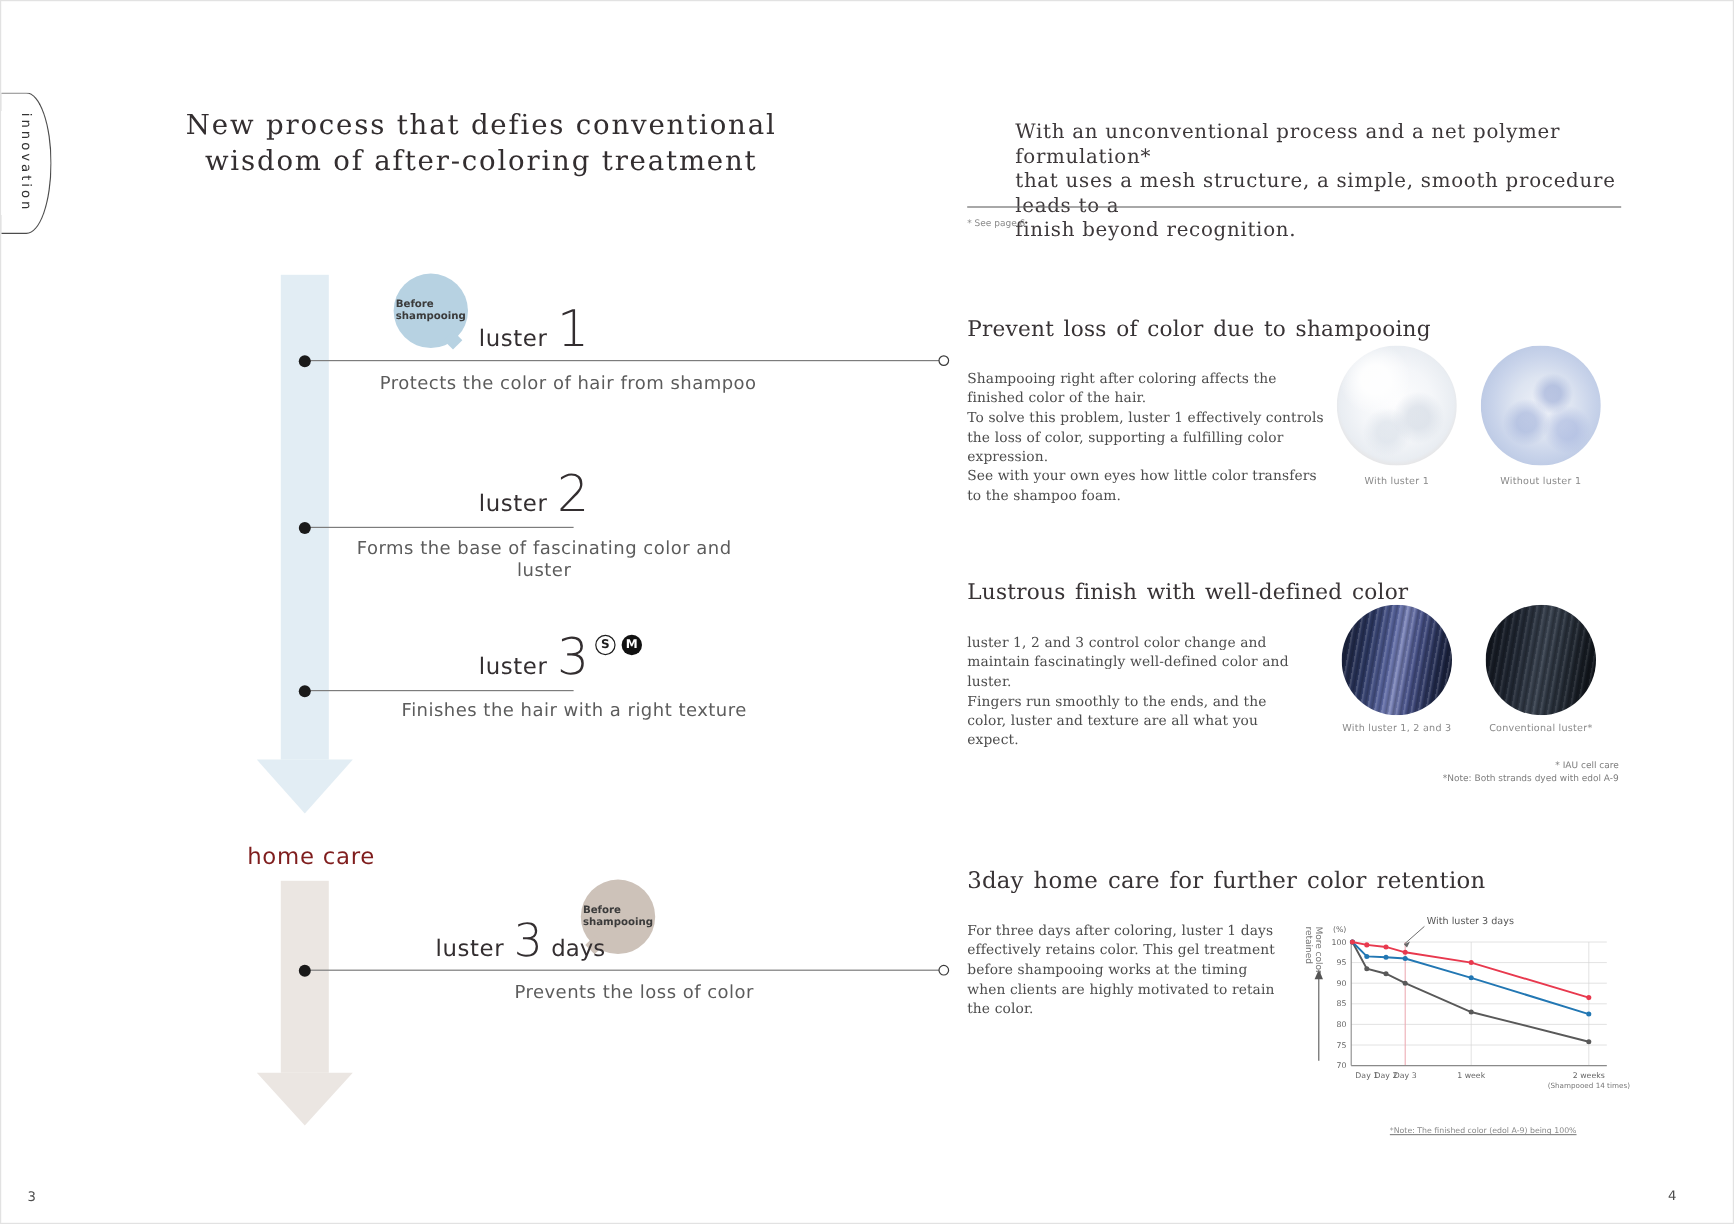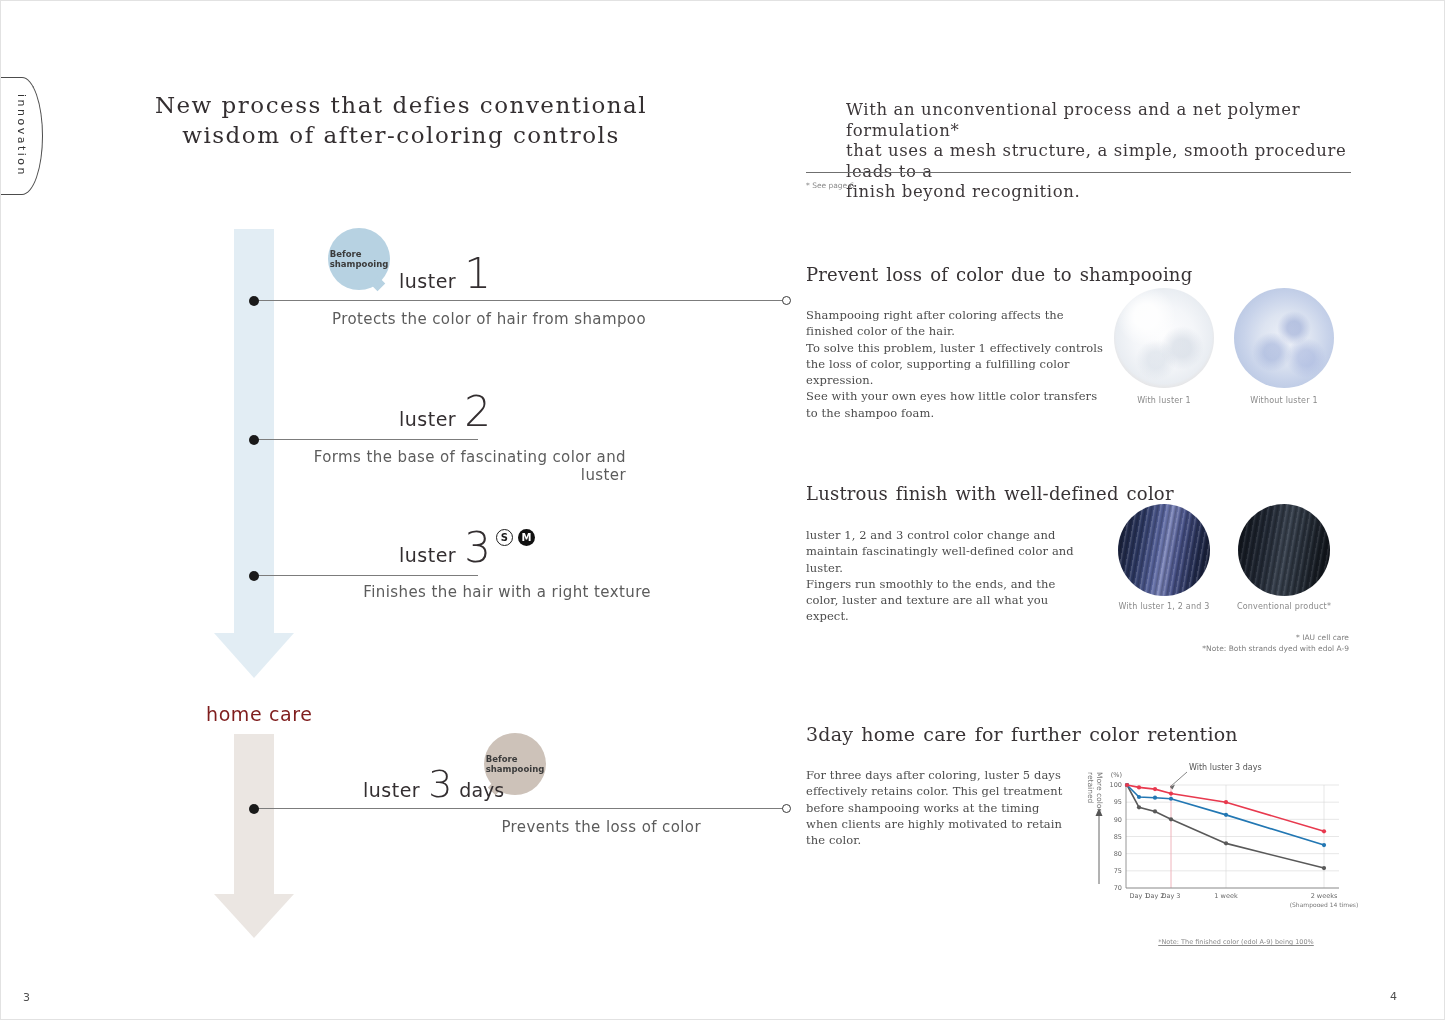--- a/index.html
+++ b/index.html
@@ -51,21 +51,21 @@
   .badges { align-self:flex-start; display:flex; gap:5px; margin-left:5px; margin-top:2px; }
   .badge { width:17px; height:17px; border-radius:50%; display:flex; align-items:center; justify-content:center;
     font-size:10px; font-weight:bold; }
   .badge-s { border:1.4px solid #1d1d1d; color:#1d1d1d; background:#fff; }
   .badge-m { background:#111; color:#fff; }
 
   .h-line { position:absolute; border-top:1px solid #7c7c7c; }
   .dot { position:absolute; left:-5px; top:-5.5px; width:10px; height:10px; border-radius:50%; background:#1a1a1a; }
   .ring { position:absolute; right:-5px; top:-5px; width:9px; height:9px; border-radius:50%; background:#fff; border:1.4px solid #3a3a3a; }
 
-  .step-caption { position:absolute; text-align:right; font-size:15px; letter-spacing:0.4px; color:#5c5c5c; }
+  .step-caption { position:absolute; text-align:center; font-size:15px; letter-spacing:0.4px; color:#5c5c5c; }
   .home-care-label { position:absolute; left:205px; top:702px; font-size:19px; letter-spacing:0.6px; color:#7f1d1d; }
 
   
   .sec-heading { position:absolute; font-family:"DejaVu Serif", serif; font-weight:400;
     font-size:18px; letter-spacing:0.2px; word-spacing:2px; color:#38３335; color:#383335; }
   .sec-body { position:absolute; font-family:"DejaVu Serif", serif; font-size:11.5px; line-height:16.3px;
     color:#4c4c4c; white-space:pre-line; letter-spacing:0.1px; }
 
   .photo { position:absolute; border-radius:50%; }
   .photo-label { position:absolute; text-align:center; font-size:8px; color:#8a8a8a; letter-spacing:0.2px; }
@@ -109,21 +109,21 @@
 </style>
 </head>
 <body>
 
 <div class="page">
 
   <div class="innovation-tab">
     <span>innovation</span>
   </div>
 
-  <h1 class="main-title"><span>New process that defies conventional</span><br><span>wisdom of after-coloring controls</span></h1>
+  <h1 class="main-title"><span>New process that defies conventional</span><br><span>wisdom of after-coloring treatment</span></h1>
 
   <div class="intro">With an unconventional process and a net polymer formulation*
 that uses a mesh structure, a simple, smooth procedure leads to a
 finish beyond recognition.</div>
   <div class="intro-rule"></div>
   <div class="intro-footnote">* See page 6</div>
 
   <div class="band band-blue"></div>
   <div class="arrow-blue"></div>
   <div class="band band-beige"></div>
@@ -187,26 +187,26 @@
   <div class="photo foam-tinted" style="left:1233px; top:287px; width:100px; height:100px;"></div>
   <div class="photo-label" style="left:1113px; top:395px; width:100px;">With luster 1</div>
   <div class="photo-label" style="left:1233px; top:395px; width:100px;">Without luster 1</div>
 
   <div class="sec-heading" style="left:805px; top:482px;">Lustrous finish with well-defined color</div>
   <div class="sec-body" style="left:805px; top:526px; width:285px;">luster 1, 2 and 3 control color change and maintain fascinatingly well-defined color and luster.
 Fingers run smoothly to the ends, and the color, luster and texture are all what you expect.</div>
   <div class="photo hair-lustrous" style="left:1117px; top:503px; width:92px; height:92px;"></div>
   <div class="photo hair-conventional" style="left:1237px; top:503px; width:92px; height:92px;"></div>
   <div class="photo-label" style="left:1107px; top:601px; width:112px;">With luster 1, 2 and 3</div>
-  <div class="photo-label" style="left:1227px; top:601px; width:112px;">Conventional product*</div>
+  <div class="photo-label" style="left:1227px; top:601px; width:112px;">Conventional luster*</div>
   <div class="side-note" style="top:632px;">* IAU cell care</div>
   <div class="side-note" style="top:643px;">*Note: Both strands dyed with edol A-9</div>
 
   <div class="sec-heading" style="left:805px; top:722px; font-size:19px;">3day home care for further color retention</div>
-  <div class="sec-body" style="left:805px; top:766px; width:268px;">For three days after coloring, luster 5 days effectively retains color. This gel treatment before shampooing works at the timing when clients are highly motivated to retain the color.</div>
+  <div class="sec-body" style="left:805px; top:766px; width:268px;">For three days after coloring, luster 1 days effectively retains color. This gel treatment before shampooing works at the timing when clients are highly motivated to retain the color.</div>
 
   <div class="chart-ylabel">More color
 retained</div>
   <div class="chart-wrap">
     <svg id="chart-svg" width="300" height="210" viewBox="0 0 300 210">
         <line x1="40" y1="32" x2="253" y2="32" stroke="#d6d6d6" stroke-width="0.6"></line>
         <text x="36" y="34.2" text-anchor="end" font-size="6.5" fill="#666" font-family="&quot;DejaVu Sans&quot;, sans-serif">100</text>
         <line x1="40" y1="49.16666666666667" x2="253" y2="49.16666666666667" stroke="#d6d6d6" stroke-width="0.6"></line>
         <text x="36" y="51.366666666666674" text-anchor="end" font-size="6.5" fill="#666" font-family="&quot;DejaVu Sans&quot;, sans-serif">95</text>
         <line x1="40" y1="66.33333333333333" x2="253" y2="66.33333333333333" stroke="#d6d6d6" stroke-width="0.6"></line>

